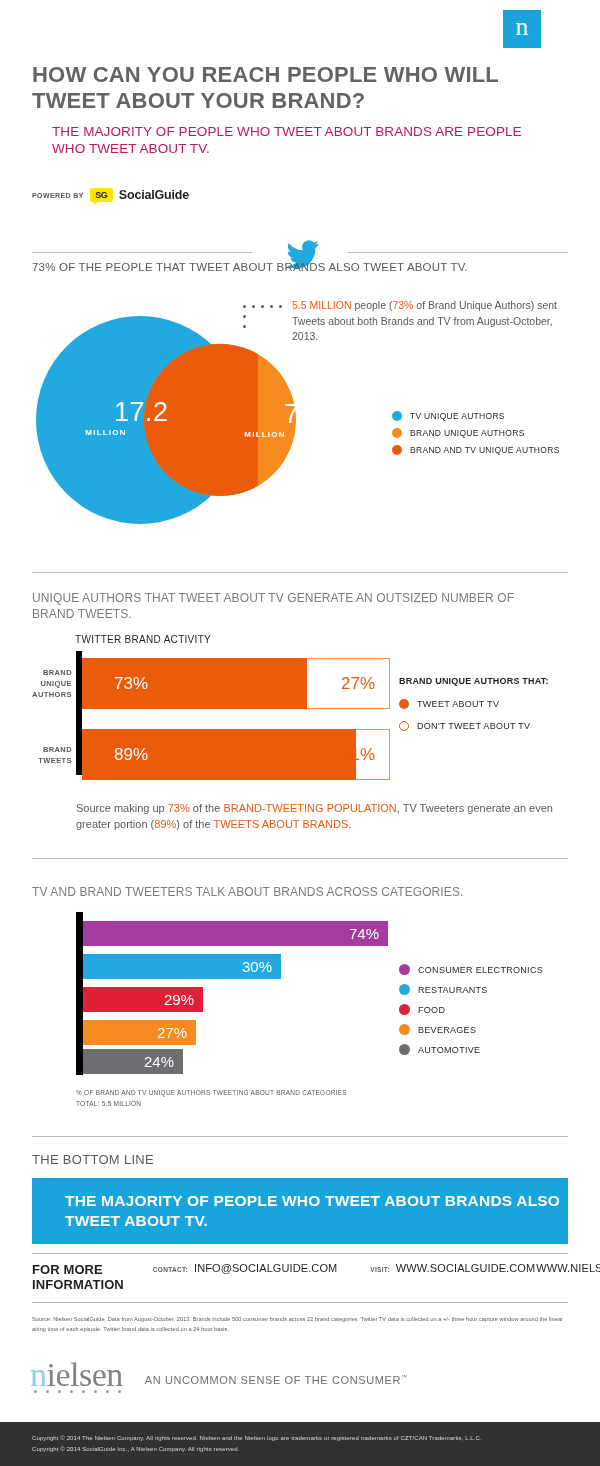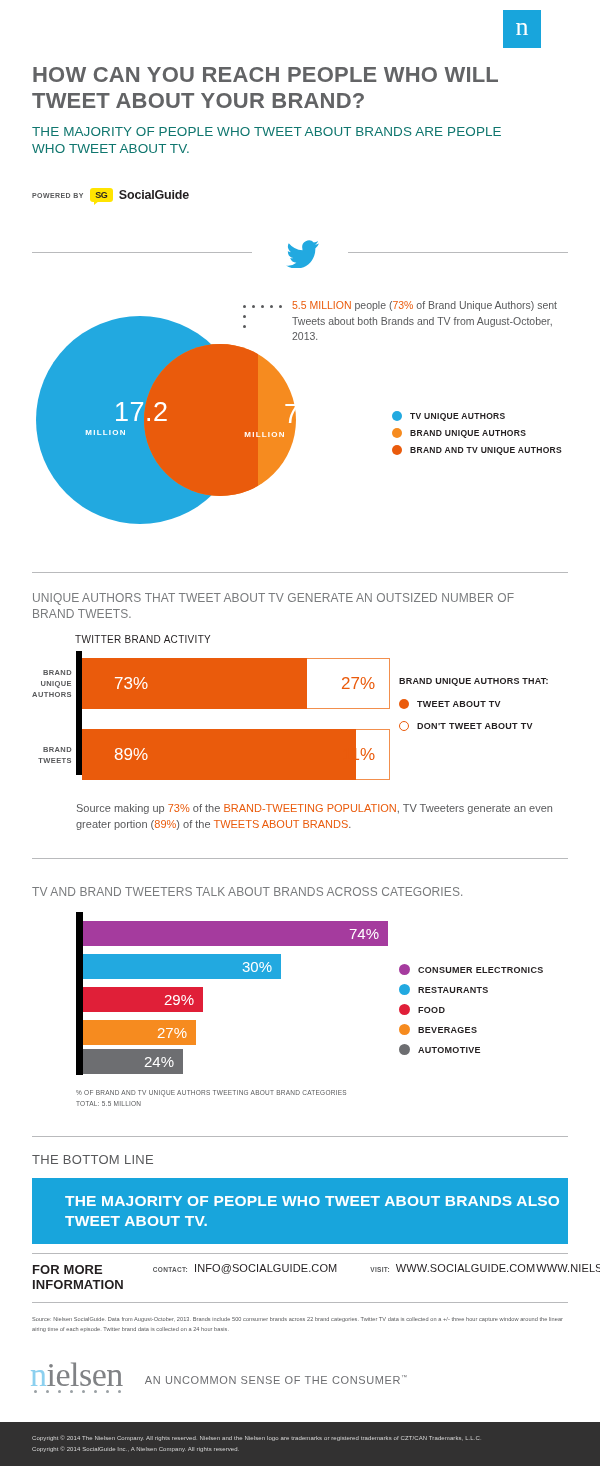--- a/index.html
+++ b/index.html
@@ -23,22 +23,23 @@
     font-size: 26px; line-height: 26px; position: relative; top: -2px;
   }
 
   .hdr { position: absolute; left: 32px; top: 62px; width: 500px; }
   .hdr h1 {
     font-size: 22px; font-weight: bold; letter-spacing: 0.2px;
     color: #636466; line-height: 26px; text-transform: uppercase;
   }
   .hdr h2 {
     margin-top: 9px; font-size: 13.5px; font-weight: normal;
-    color: #0f766e; line-height: 17px; text-transform: uppercase;
+    color: #be185d; line-height: 17px; text-transform: uppercase;
     letter-spacing: 0.1px;
+    margin-left: 20px;
   }
 
   .powered {
     position: absolute; left: 32px; top: 188px;
     display: flex; align-items: center; gap: 6px;
   }
   .powered .pb-label {
     font-size: 7px; font-weight: bold; color: #58595b; letter-spacing: 0.4px;
   }
   .sg-mark {
@@ -96,21 +97,21 @@
     font-family: "Liberation Sans", sans-serif;
     font-size: 10.5px; line-height: 15.5px; color: #58595b;
   }
   .callout .hl { color: #ea5b0c; }
   .leader { position: absolute; left: 243px; top: 303px; width: 48px; height: 42px; }
   .leader .dot { position: absolute; width: 3px; height: 3px; border-radius: 50%; background: #58595b; }
 
   .legend1 { position: absolute; left: 392px; top: 411px; }
   .legend-row { display: flex; align-items: center; gap: 8px; margin-bottom: 7px; }
   .legend-dot { width: 10px; height: 10px; border-radius: 50%; flex: none; }
-  .legend-label { font-size: 8.5px; font-weight: bold; color: #231f20; letter-spacing: 0.3px; text-transform: uppercase; }
+  .legend-label { font-size: 8.5px; font-weight: normal; color: #231f20; letter-spacing: 0.3px; text-transform: uppercase; }
 
   
   .sec2-title {
     position: absolute; left: 32px; top: 590px; width: 520px; font-size: 12px;
     color: #7a7c7e; text-transform: uppercase; line-height: 16px; letter-spacing: 0.1px;
   }
   .chart2-label {
     position: absolute; left: 75px; top: 634px; font-size: 10px; font-weight: normal;
     color: #231f20; letter-spacing: 0.3px; text-transform: uppercase;
   }
@@ -254,20 +255,21 @@
   </div>
 
   <div class="tw-divider">
     <div class="ln l"></div>
     <div class="ln r"></div>
     <svg class="tw-bird" viewBox="0 0 34 30">
       <path fill="#22a9e0" d="M33 5.6c-1.2.55-2.5.92-3.85 1.08a6.73 6.73 0 0 0 2.95-3.72 13.4 13.4 0 0 1-4.26 1.63A6.7 6.7 0 0 0 16.4 10.7c0 .53.06 1.04.17 1.53A19 19 0 0 1 2.78 5.23a6.7 6.7 0 0 0 2.07 8.94 6.65 6.65 0 0 1-3.03-.84v.08a6.7 6.7 0 0 0 5.37 6.57 6.7 6.7 0 0 1-3.02.12 6.71 6.71 0 0 0 6.26 4.65A13.45 13.45 0 0 1 0 27.53a18.96 18.96 0 0 0 10.27 3.01c12.32 0 19.06-10.2 19.06-19.05l-.02-.87A13.6 13.6 0 0 0 33 5.6z"></path>
     </svg>
   </div>
 
+  <div class="sec1-title">73% OF THE PEOPLE THAT TWEET ABOUT BRANDS ALSO TWEET ABOUT TV.</div>
 
   <div class="venn">
     <div class="c-blue"></div>
     <div class="c-orange"></div>
     <div class="c-lens"></div>
     <div class="v-num v-left">
       <span class="big">17.2</span>
       <span class="sml">MILLION</span>
     </div>
     <div class="v-num v-right">

